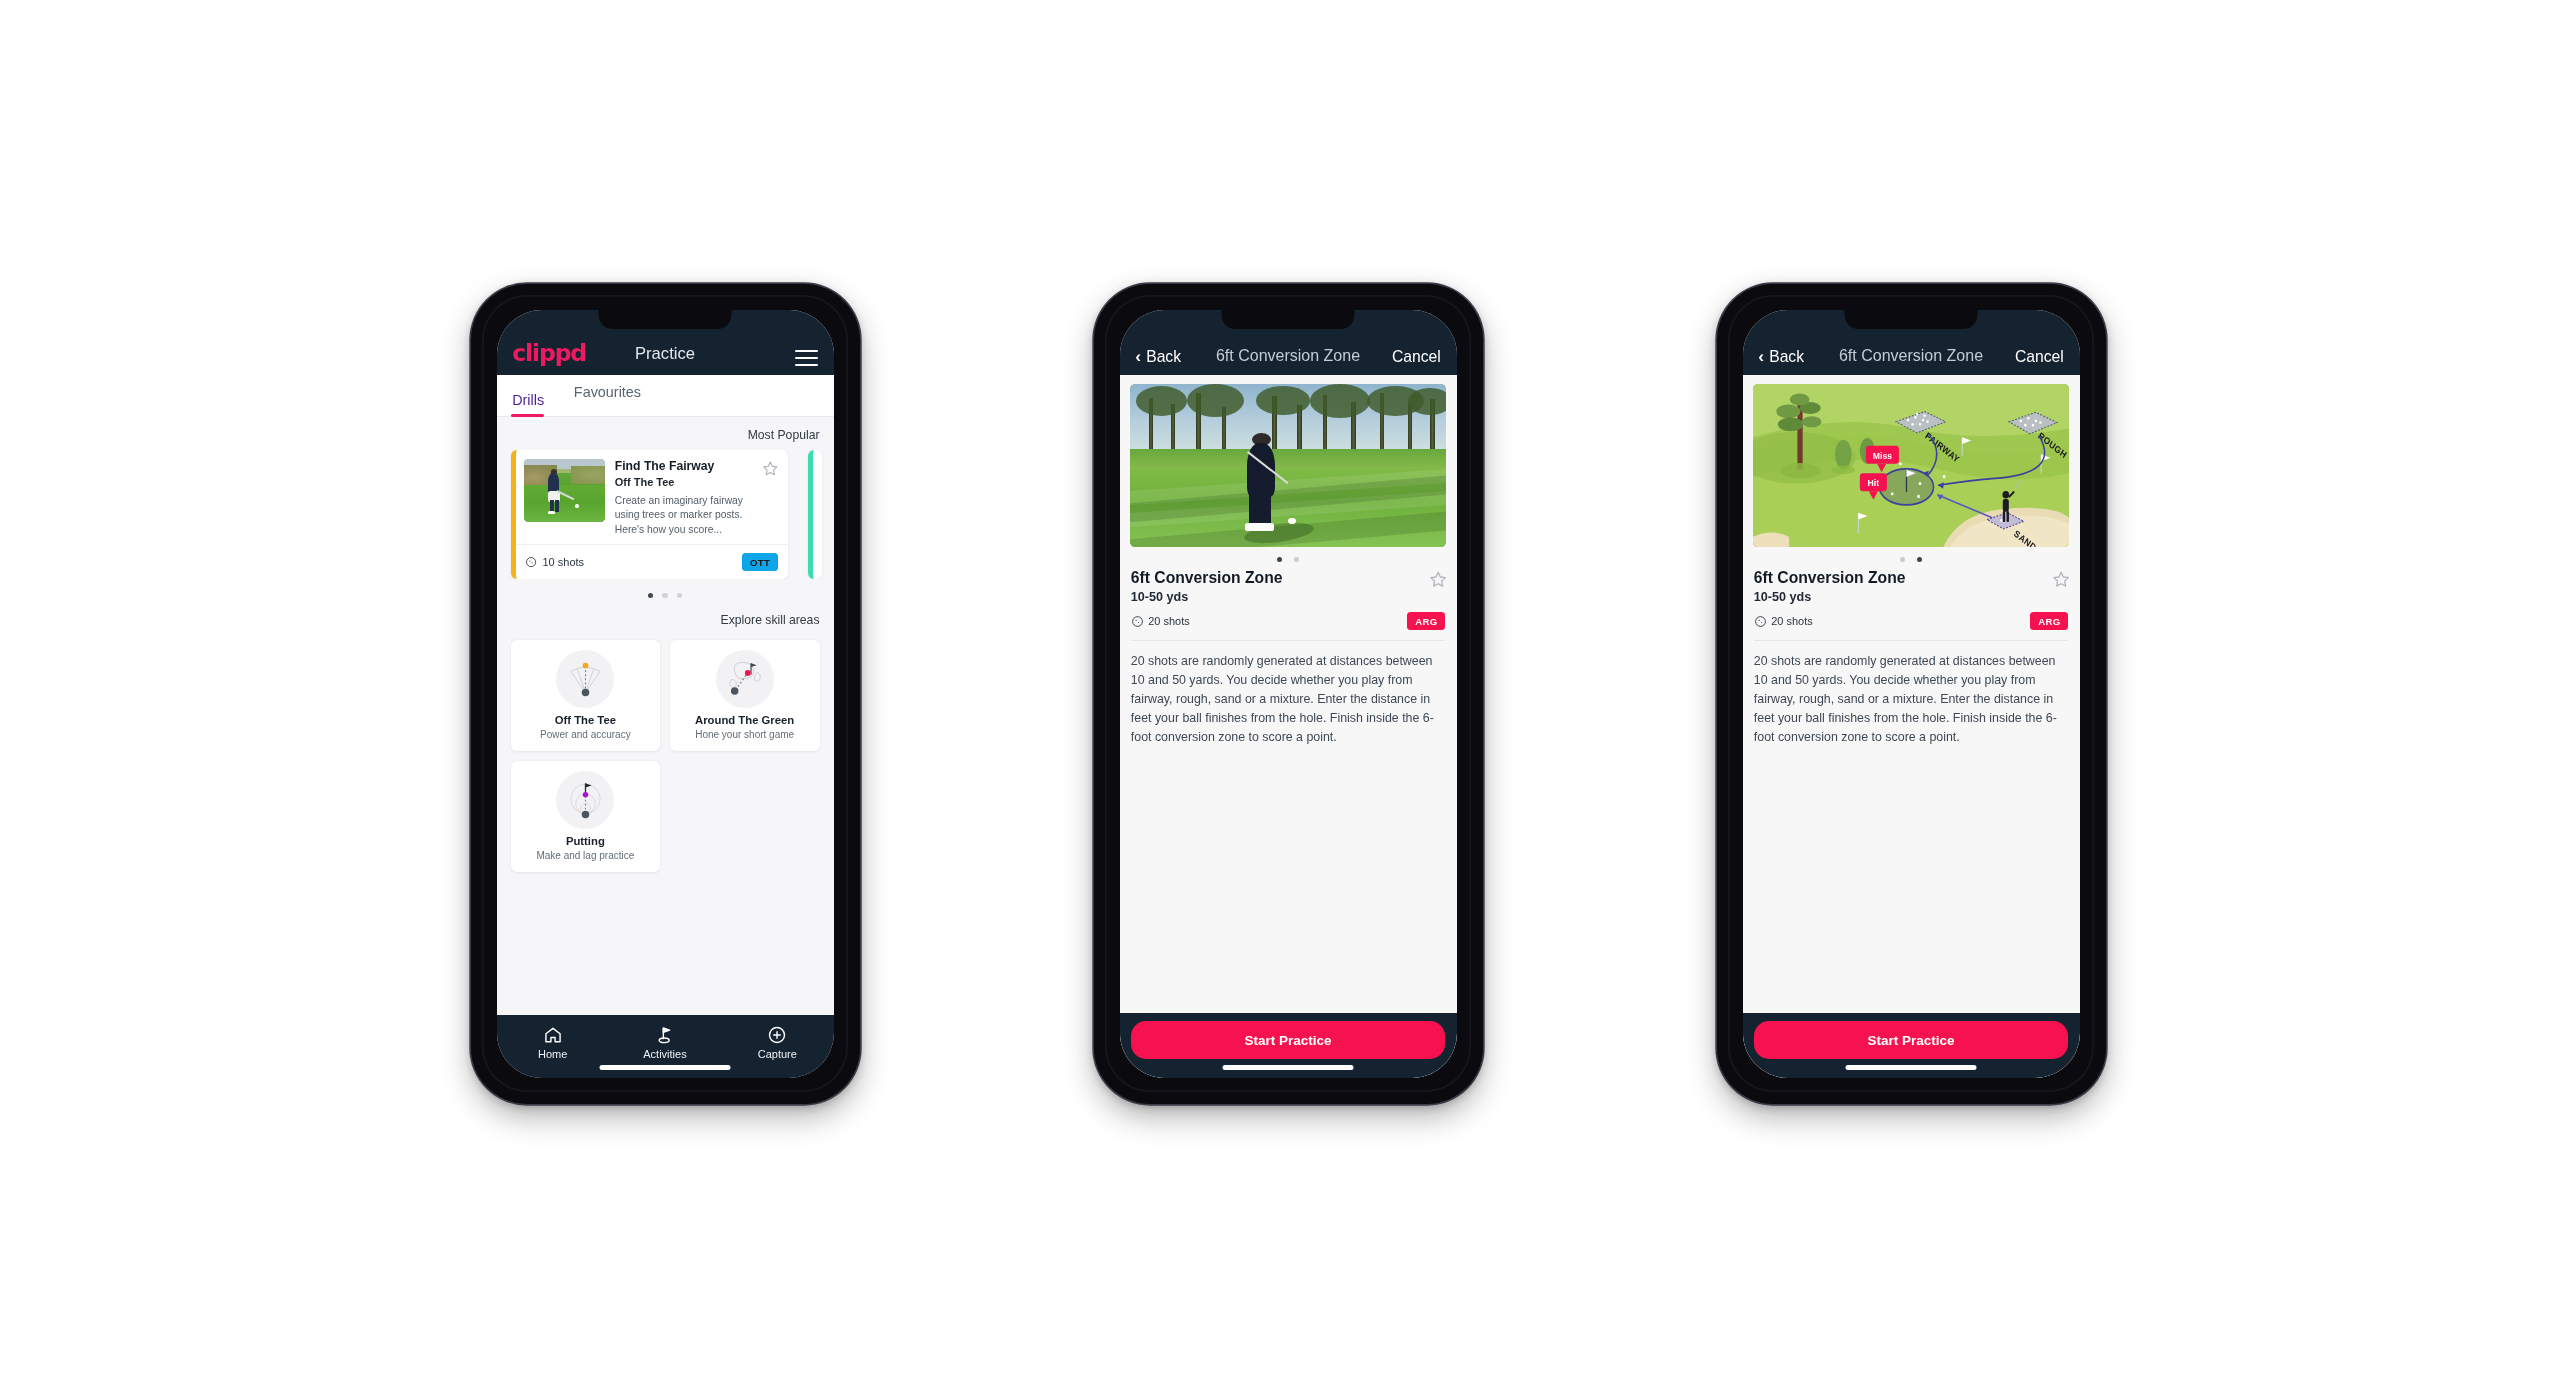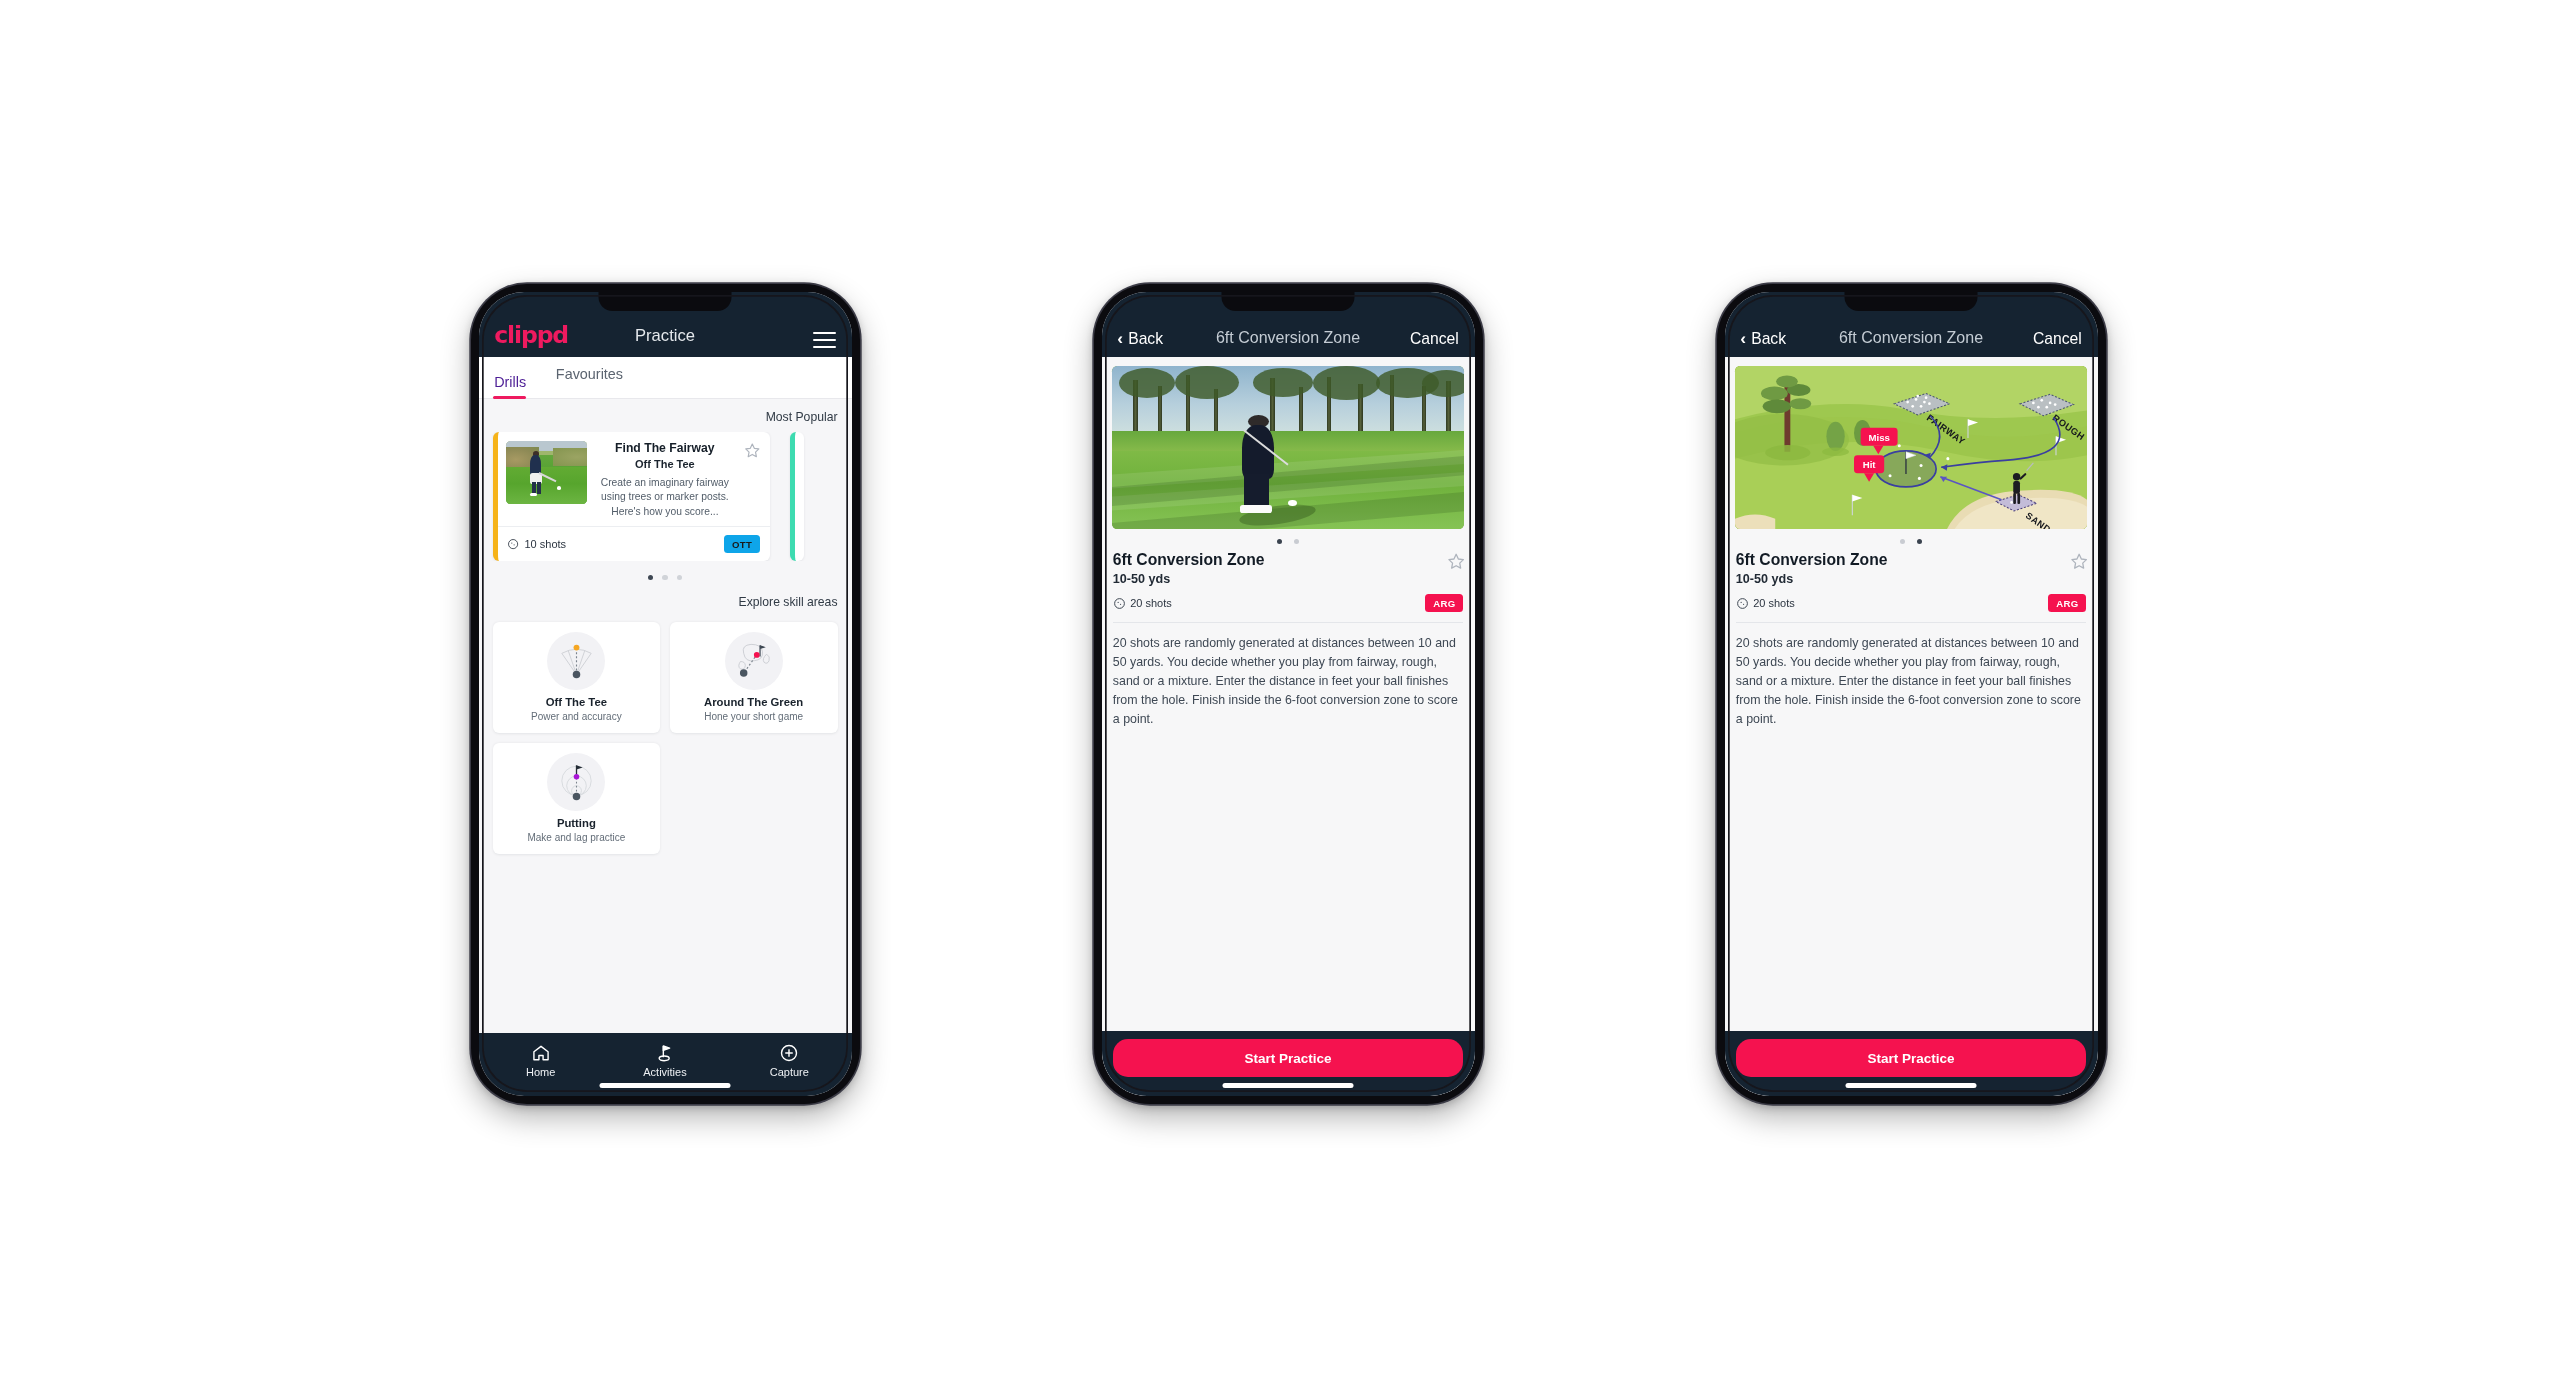--- a/index.html
+++ b/index.html
@@ -20,21 +20,21 @@
     background: #ffffff;
   }
 
   
   .phone {
     position: relative;
     width: 389px;
     height: 820px;
     background: #0b0b0f;
     border-radius: 56px;
-    padding: 8px;
+    padding: 26px;
     box-shadow:
       0 0 0 1.7px #3b3b46,
       0 12.2px 30px rgba(0,0,0,0.30),
       0 2.6px 8.7px rgba(0,0,0,0.22);
     flex: 0 0 auto;
   }
   .phone::after {
     content:"";
     position:absolute;
     left:11.3px; right:11.3px; top:11.3px; bottom:11.3px;
@@ -168,21 +168,20 @@
     font-weight: 400;
     text-align: right;
   }
 
   
   .carousel {
     display: flex;
     gap: 20px;
     padding: 0 0 0 14px;
     overflow: hidden;
-    text-align: center;
   }
   .drill-card {
     background: #ffffff;
     border-radius: 6.1px;
     width: 277px;
     flex: 0 0 auto;
     border-left: 5.2px solid #f6b319;
     box-shadow: 0 0.9px 2.6px rgba(16,24,40,0.09);
     overflow: hidden;
   }

